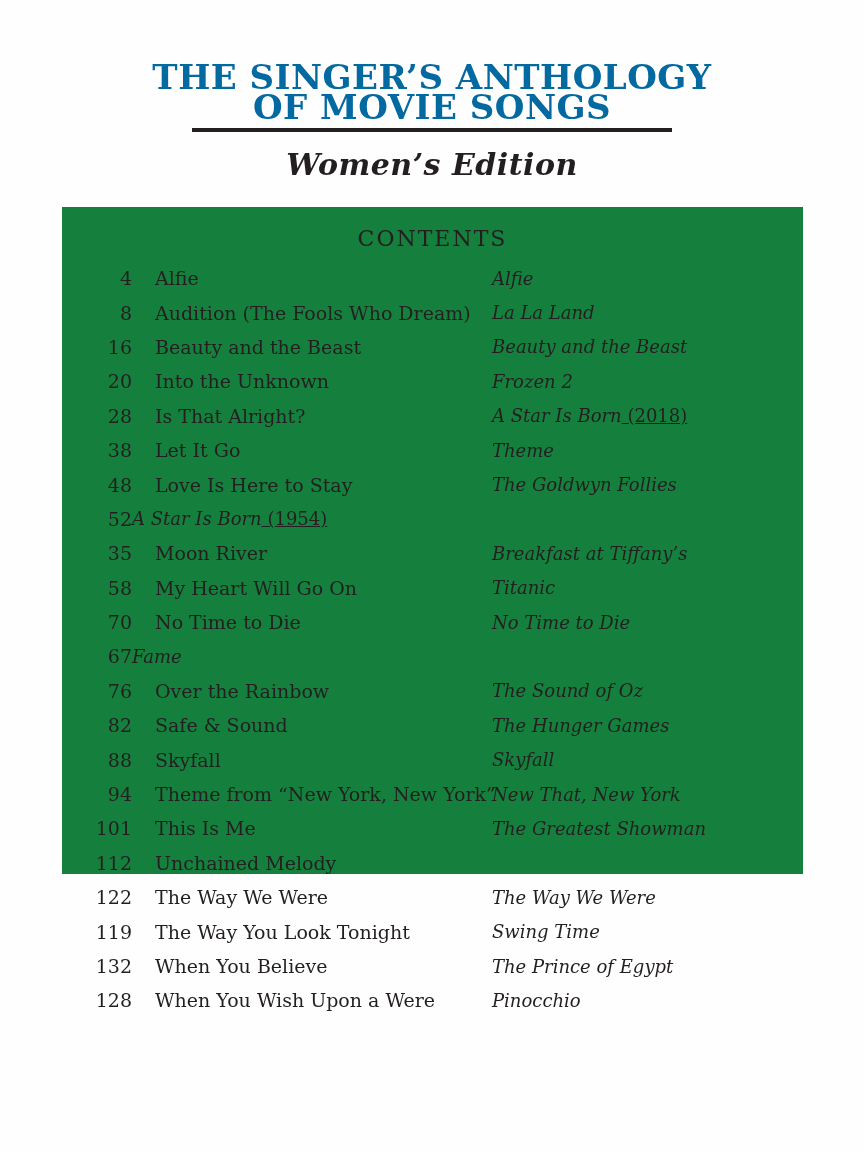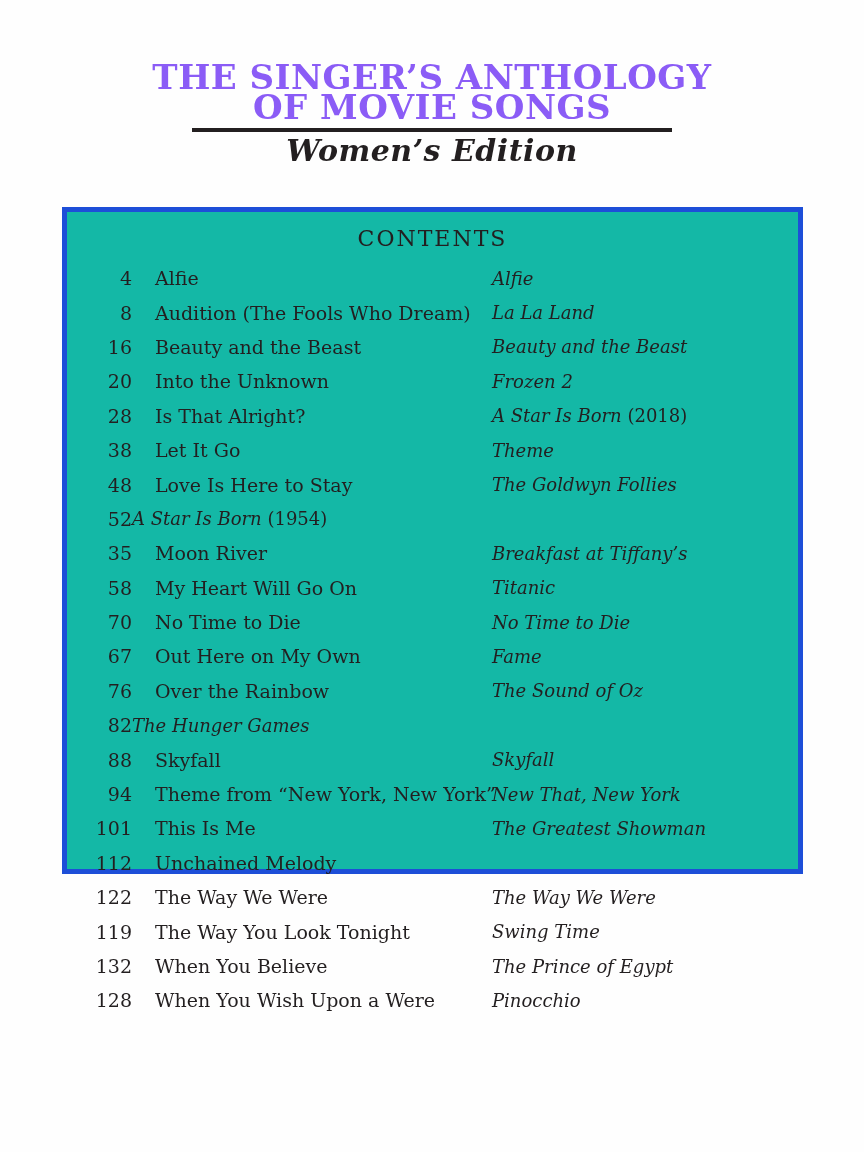--- a/index.html
+++ b/index.html
@@ -19,44 +19,44 @@
   .book-header {
     padding-top: 62px;
     text-align: center;
   }
   .book-title {
     margin: 0;
     font-size: 34px;
     line-height: 30px;
     font-weight: bold;
     letter-spacing: 0.5px;
-    color: #8b5cf6;
+    color: #0369a1;
   }
   .title-rule {
     width: 480px;
     height: 4px;
     background: #231f20;
     margin: 6px auto 0 auto;
   }
   .edition {
-    margin-top: 1px;
+    margin-top: 15px;
     font-size: 30px;
     font-weight: bold;
     font-style: italic;
     letter-spacing: 0.5px;
   }
   .contents-box {
     position: absolute;
     left: 62px;
     top: 207px;
     width: 741px;
     height: 667px;
-    border: 5px solid #1d4ed8;
+    border: 5px solid #15803d;
     box-sizing: border-box;
-    background: #14b8a6;
+    background: #15803d;
   }
   .contents-heading {
     margin: 0;
     padding-top: 14px;
     text-align: center;
     font-size: 22px;
     line-height: 26px;
     font-weight: 500;
     letter-spacing: 2px;
   }
@@ -80,20 +80,21 @@
   }
   .toc-movie {
     white-space: nowrap;
     font-size: 18px;
   }
   .movie-name {
     font-style: italic;
   }
   .movie-note {
     font-style: normal;
+    text-decoration: underline;
   }
 </style>
 </head>
 <body>
 
 <div class="page">
 
   <header class="book-header">
     <h1 class="book-title">
       <span>THE SINGER’S ANTHOLOGY</span><br>
@@ -166,32 +167,32 @@
   </div>
 
   <div class="toc-row">
     <span class="toc-page">70</span>
     <span class="toc-song">No Time to Die</span>
     <span class="toc-movie"><span class="movie-name">No Time to Die</span><span class="movie-note"></span></span>
   </div>
 
   <div class="toc-row">
     <span class="toc-page">67</span>
-    <span class="toc-song">Out Here on My Own</span>
     <span class="toc-movie"><span class="movie-name">Fame</span><span class="movie-note"></span></span>
   </div>
 
   <div class="toc-row">
     <span class="toc-page">76</span>
     <span class="toc-song">Over the Rainbow</span>
     <span class="toc-movie"><span class="movie-name">The Sound of Oz</span><span class="movie-note"></span></span>
   </div>
 
   <div class="toc-row">
     <span class="toc-page">82</span>
+    <span class="toc-song">Safe &amp; Sound</span>
     <span class="toc-movie"><span class="movie-name">The Hunger Games</span><span class="movie-note"></span></span>
   </div>
 
   <div class="toc-row">
     <span class="toc-page">88</span>
     <span class="toc-song">Skyfall</span>
     <span class="toc-movie"><span class="movie-name">Skyfall</span><span class="movie-note"></span></span>
   </div>
 
   <div class="toc-row">

